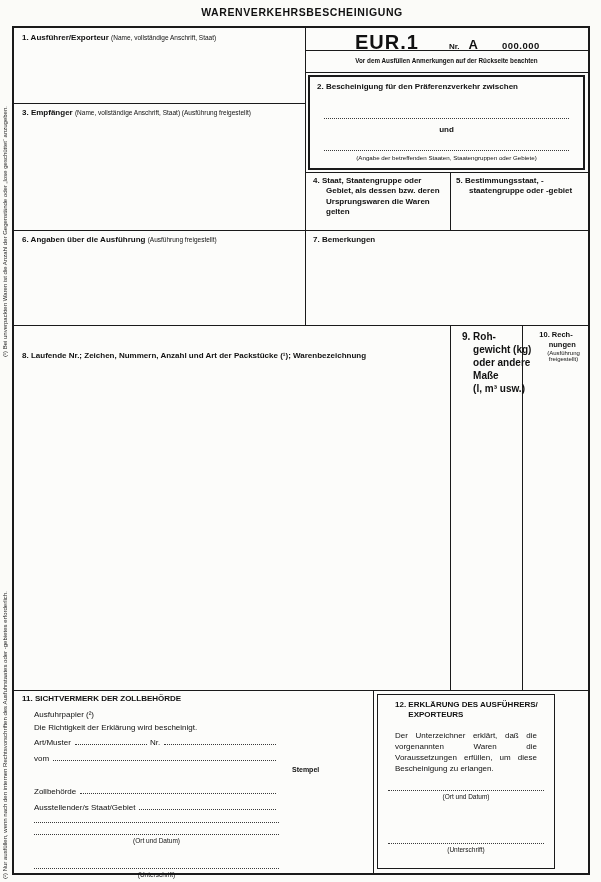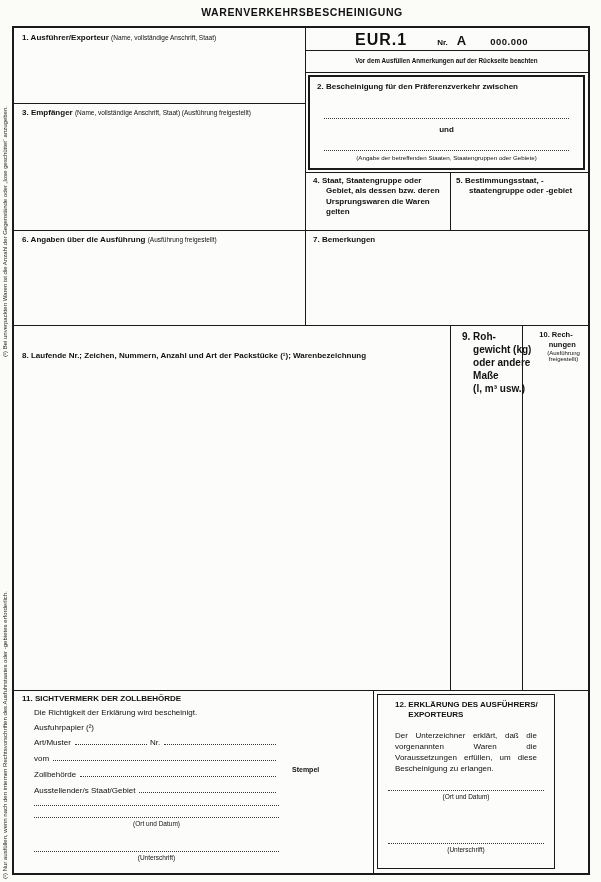--- a/index.html
+++ b/index.html
@@ -43,21 +43,21 @@
 
   .lbl  { font-size:8px; font-weight:bold; line-height:1.3; }
   .sub  { font-size:6.5px; font-weight:normal; }
   .hang { padding-left:13px; text-indent:-13px; }
   .pre  { white-space:pre; }
   .abs  { position:absolute; }
 
   
   .eur-row { position:absolute; left:291px; top:0; width:283px; height:22px;
              display:flex; align-items:baseline; padding-top:3px; }
-  .eur-code   { font-size:16px; font-weight:bold; letter-spacing:1px; margin-left:50px; }
+  .eur-code   { font-size:20px; font-weight:bold; letter-spacing:1px; margin-left:50px; }
   .eur-nr     { font-size:8px;  font-weight:bold; margin-left:30px; }
   .eur-series { font-size:13px; font-weight:bold; margin-left:9px; }
   .eur-serial { font-size:9.5px; font-weight:bold; margin-left:24px; letter-spacing:.5px; }
   .notice { position:absolute; left:291px; top:22px; width:283px; height:22px;
             font-size:6.3px; font-weight:bold; text-align:center; line-height:21px; }
 
   
   .box2 { position:absolute; left:294px; top:47px; width:277px; height:95px;
           border:2px solid #1a1a1a; }
   .dotline { border-bottom:1.4px dotted #3a3a3a; height:1px; }
@@ -181,33 +181,33 @@
       nungen</div>
       <div class="sub pre" style="margin-left:15px; font-size:6px;">(Ausführung
 freigestellt)</div>
     </div>
 
     <div class="b11">
       <div class="lbl hang">
         <span>11.</span>
         <span>SICHTVERMERK DER ZOLLBEHÖRDE</span>
       </div>
+      <div class="indent" style="margin-top:6px;">Ausfuhrpapier (²)</div>
       <div class="indent" style="margin-top:4px;">Die Richtigkeit der Erklärung wird bescheinigt.</div>
-      <div class="indent" style="margin-top:6px;">Ausfuhrpapier (²)</div>
       <div class="indent row" style="margin-top:6px;">
         <span>Art/Muster</span>
         <span class="dots fix"></span>
         <span>Nr.</span>
         <span class="dots"></span>
       </div>
       <div class="indent row" style="margin-top:7px;">
         <span>vom</span>
         <span class="dots"></span>
       </div>
-      <div class="indent row" style="margin-top:7px;">
+      <div class="indent row" style="margin-top:24px;">
         <span>Zollbehörde</span>
         <span class="dots"></span>
       </div>
       <div class="indent row" style="margin-top:7px;">
         <span>Ausstellender/s Staat/Gebiet</span>
         <span class="dots"></span>
       </div>
       <div class="indent dotline" style="margin-top:10px;"></div>
       <div class="indent dotline" style="margin-top:11px;"></div>
       <div class="indent cap" style="margin-top:2px;">(Ort und Datum)</div>

